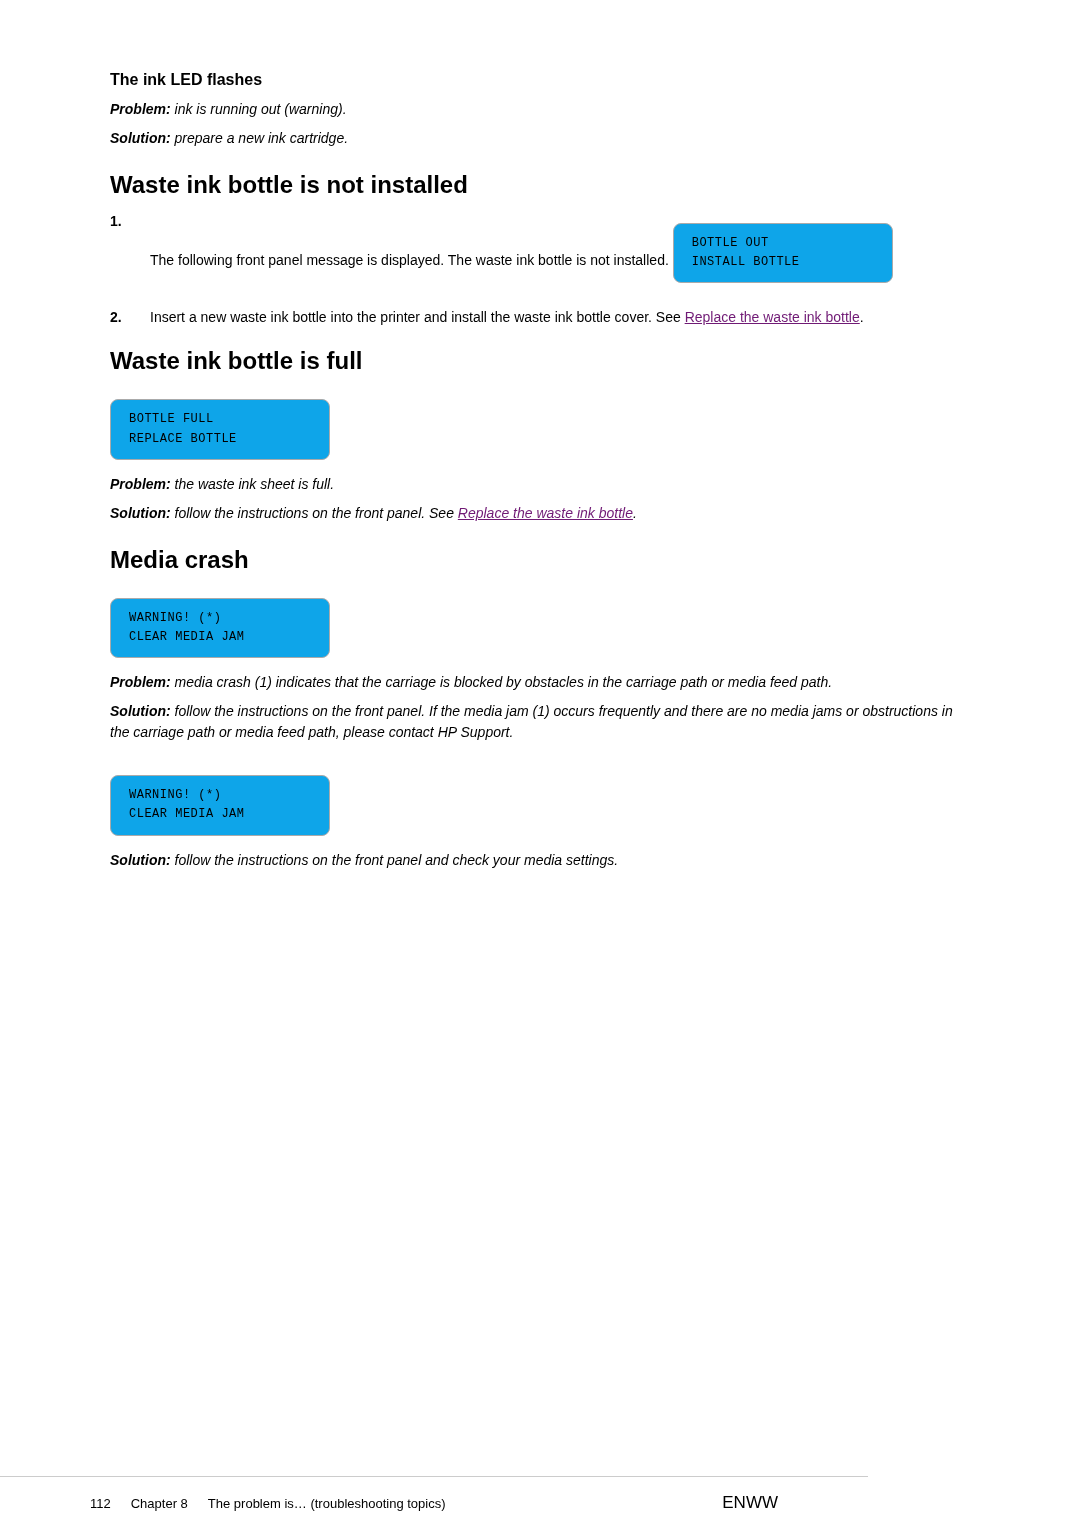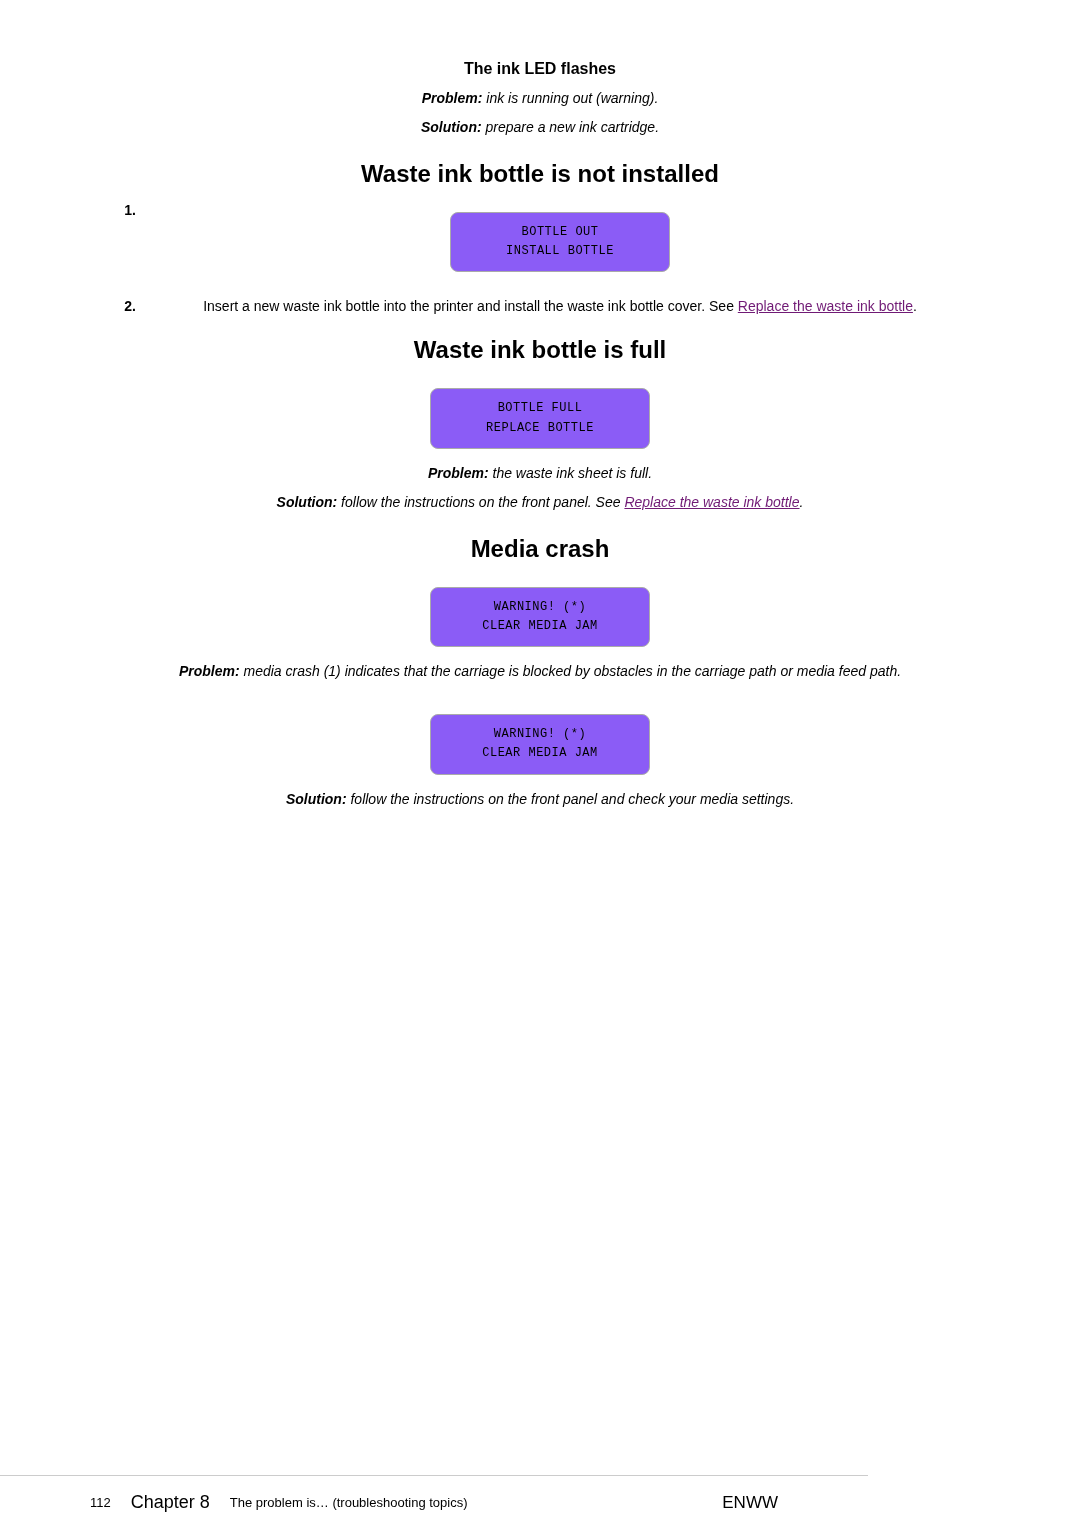--- a/index.html
+++ b/index.html
@@ -13,22 +13,21 @@
       font-family: Arial, Helvetica, sans-serif;
       font-size: 14px;
       color: #000000;
       width: 1080px;
       min-height: 1529px;
       padding: 60px 90px 60px 90px;
     }
 
     .content-area {
       max-width: 860px;
-      margin: 0 auto;
-      text-align: center;
+      margin: 11px auto;
     }
 
     .section-heading {
       font-size: 16px;
       font-weight: bold;
       margin-bottom: 10px;
     }
 
     .bold-label {
       font-weight: bold;
@@ -67,21 +66,21 @@
       flex: 1;
     }
 
     .panel-box {
       border: 1.5px solid #aaaaaa;
       border-radius: 8px;
       padding: 10px 18px;
       display: inline-block;
       min-width: 220px;
       margin: 10px 0 14px 0;
-      background: #8b5cf6;
+      background: #0ea5e9;
     }
 
     .panel-box .panel-line {
       font-family: 'Courier New', Courier, monospace;
       font-size: 12px;
       color: #000;
       line-height: 1.6;
       letter-spacing: 0.5px;
     }
 
@@ -110,21 +109,21 @@
       flex-direction: row;
       gap: 20px;
       align-items: center;
     }
 
     .footer-page-num {
       font-size: 13px;
     }
 
     .footer-chapter {
-      font-size: 18px;
+      font-size: 13px;
     }
 
     .footer-enww {
       font-size: 17px;
     }
   </style>
 </head>
 <body>
 
 <div class="content-area">
@@ -138,20 +137,21 @@
       <span class="bold-label">Solution:</span><span> prepare a new ink cartridge.</span>
     </p>
   </div>
 
   <div class="section-block">
     <div class="major-heading">Waste ink bottle is not installed</div>
 
     <div class="numbered-item">
       <div class="num">1.</div>
       <div class="content">
+        <span>The following front panel message is displayed. The waste ink bottle is not installed.</span>
         <div class="panel-box">
           <div class="panel-line">BOTTLE OUT</div>
           <div class="panel-line">INSTALL BOTTLE</div>
         </div>
       </div>
     </div>
 
     <div class="numbered-item">
       <div class="num">2.</div>
       <div class="content">
@@ -180,20 +180,23 @@
     <div class="major-heading">Media crash</div>
 
     <div class="section-block">
       <div class="panel-box">
         <div class="panel-line">WARNING! (*)</div>
         <div class="panel-line">CLEAR MEDIA JAM</div>
       </div>
 
       <p class="body-text">
         <span class="bold-label">Problem:</span><span> media crash (1) indicates that the carriage is blocked by obstacles in the carriage path or media feed path.</span>
+      </p>
+      <p class="body-text">
+        <span class="bold-label">Solution:</span><span> follow the instructions on the front panel. If the media jam (1) occurs frequently and there are no media jams or obstructions in the carriage path or media feed path, please contact HP Support.</span>
       </p>
     </div>
 
     <div class="section-block">
       <div class="panel-box">
         <div class="panel-line">WARNING! (*)</div>
         <div class="panel-line">CLEAR MEDIA JAM</div>
       </div>
 
       <p class="body-text">

